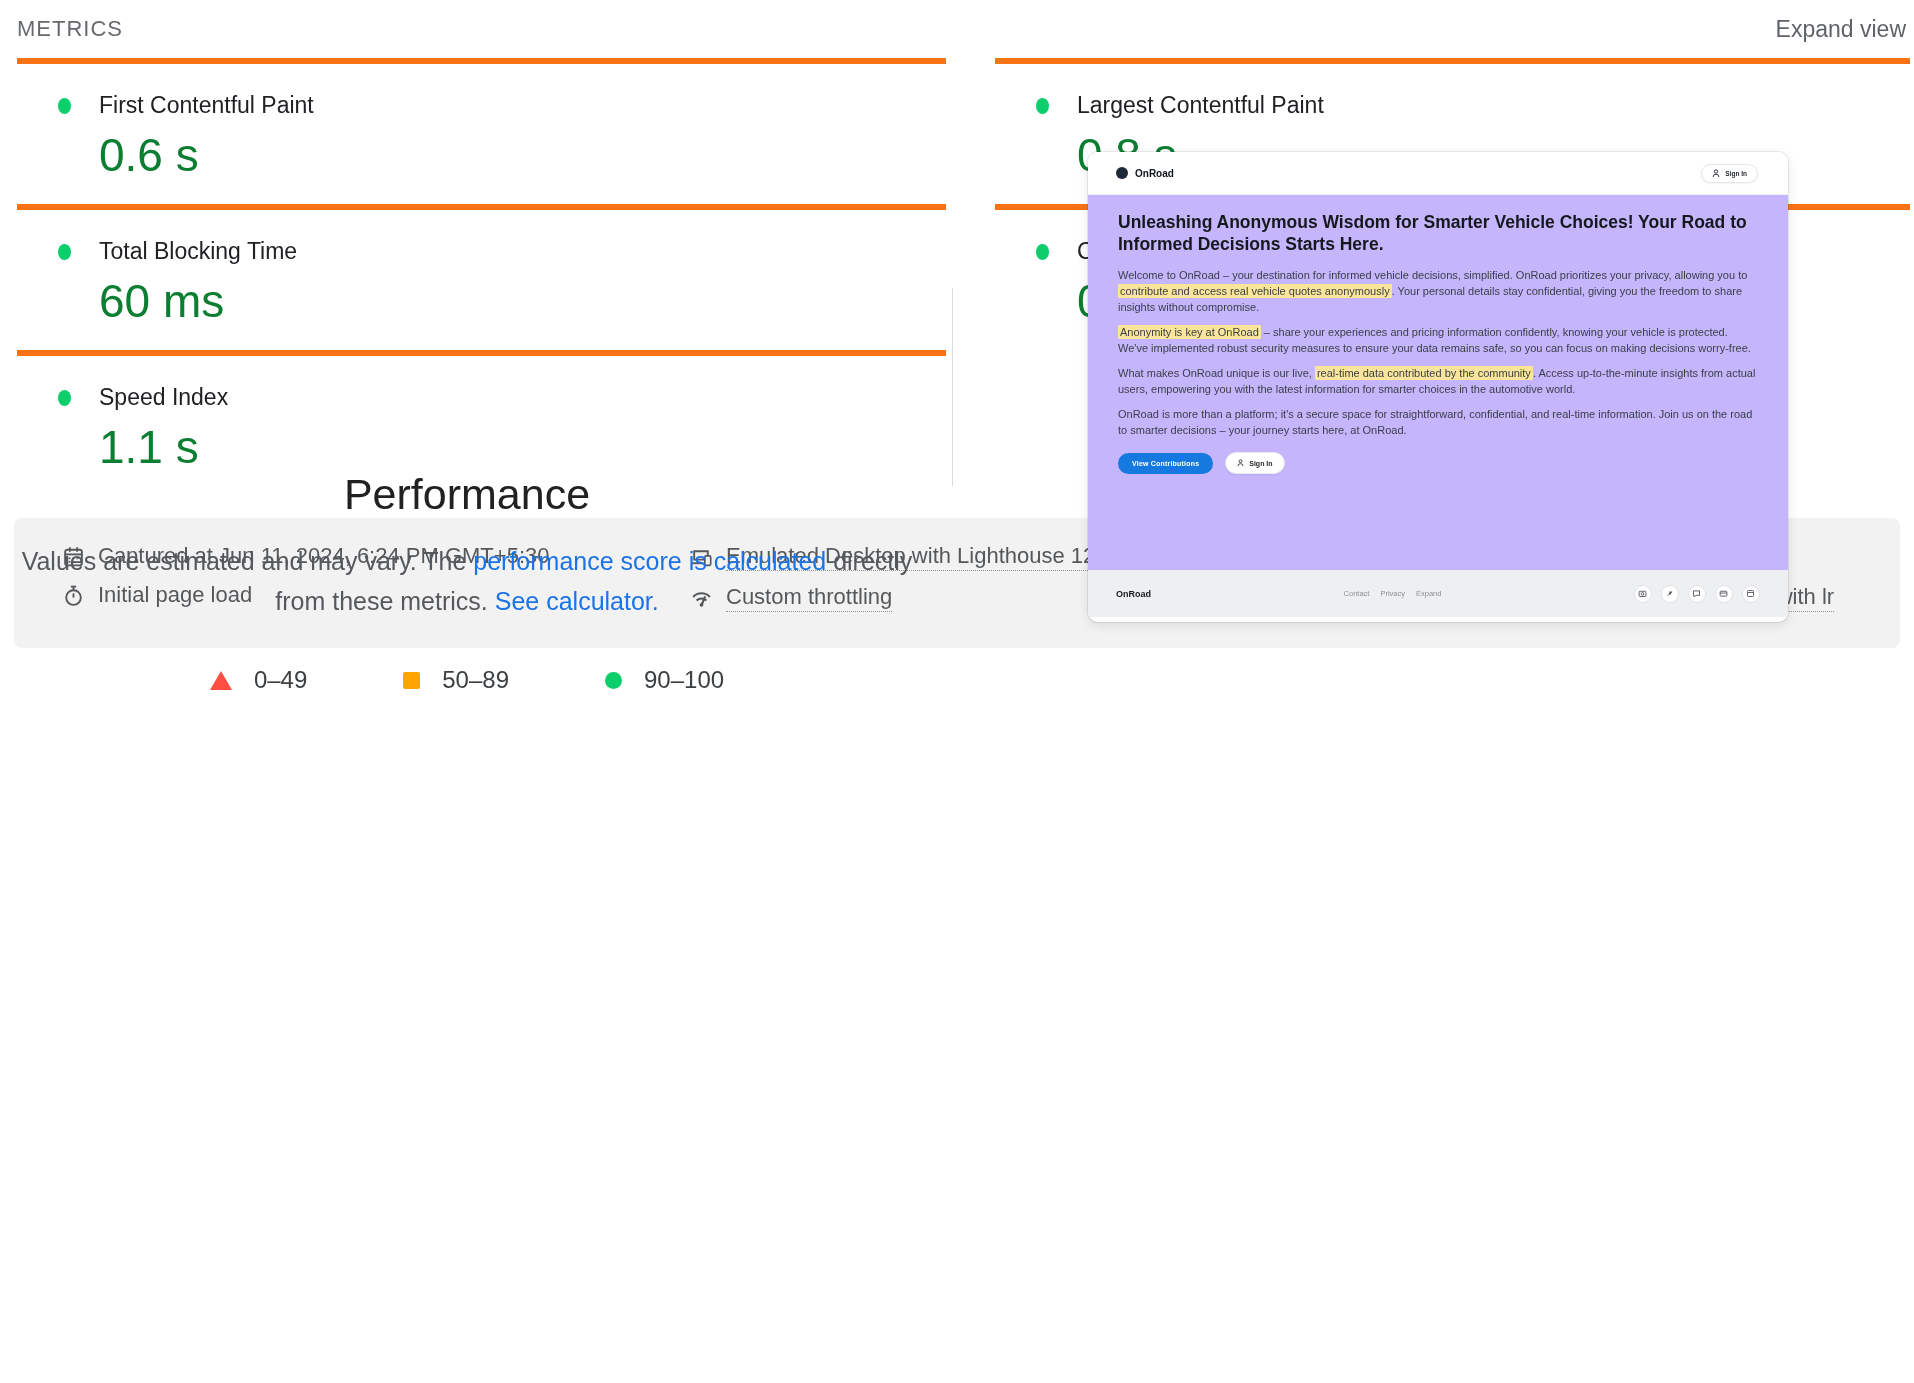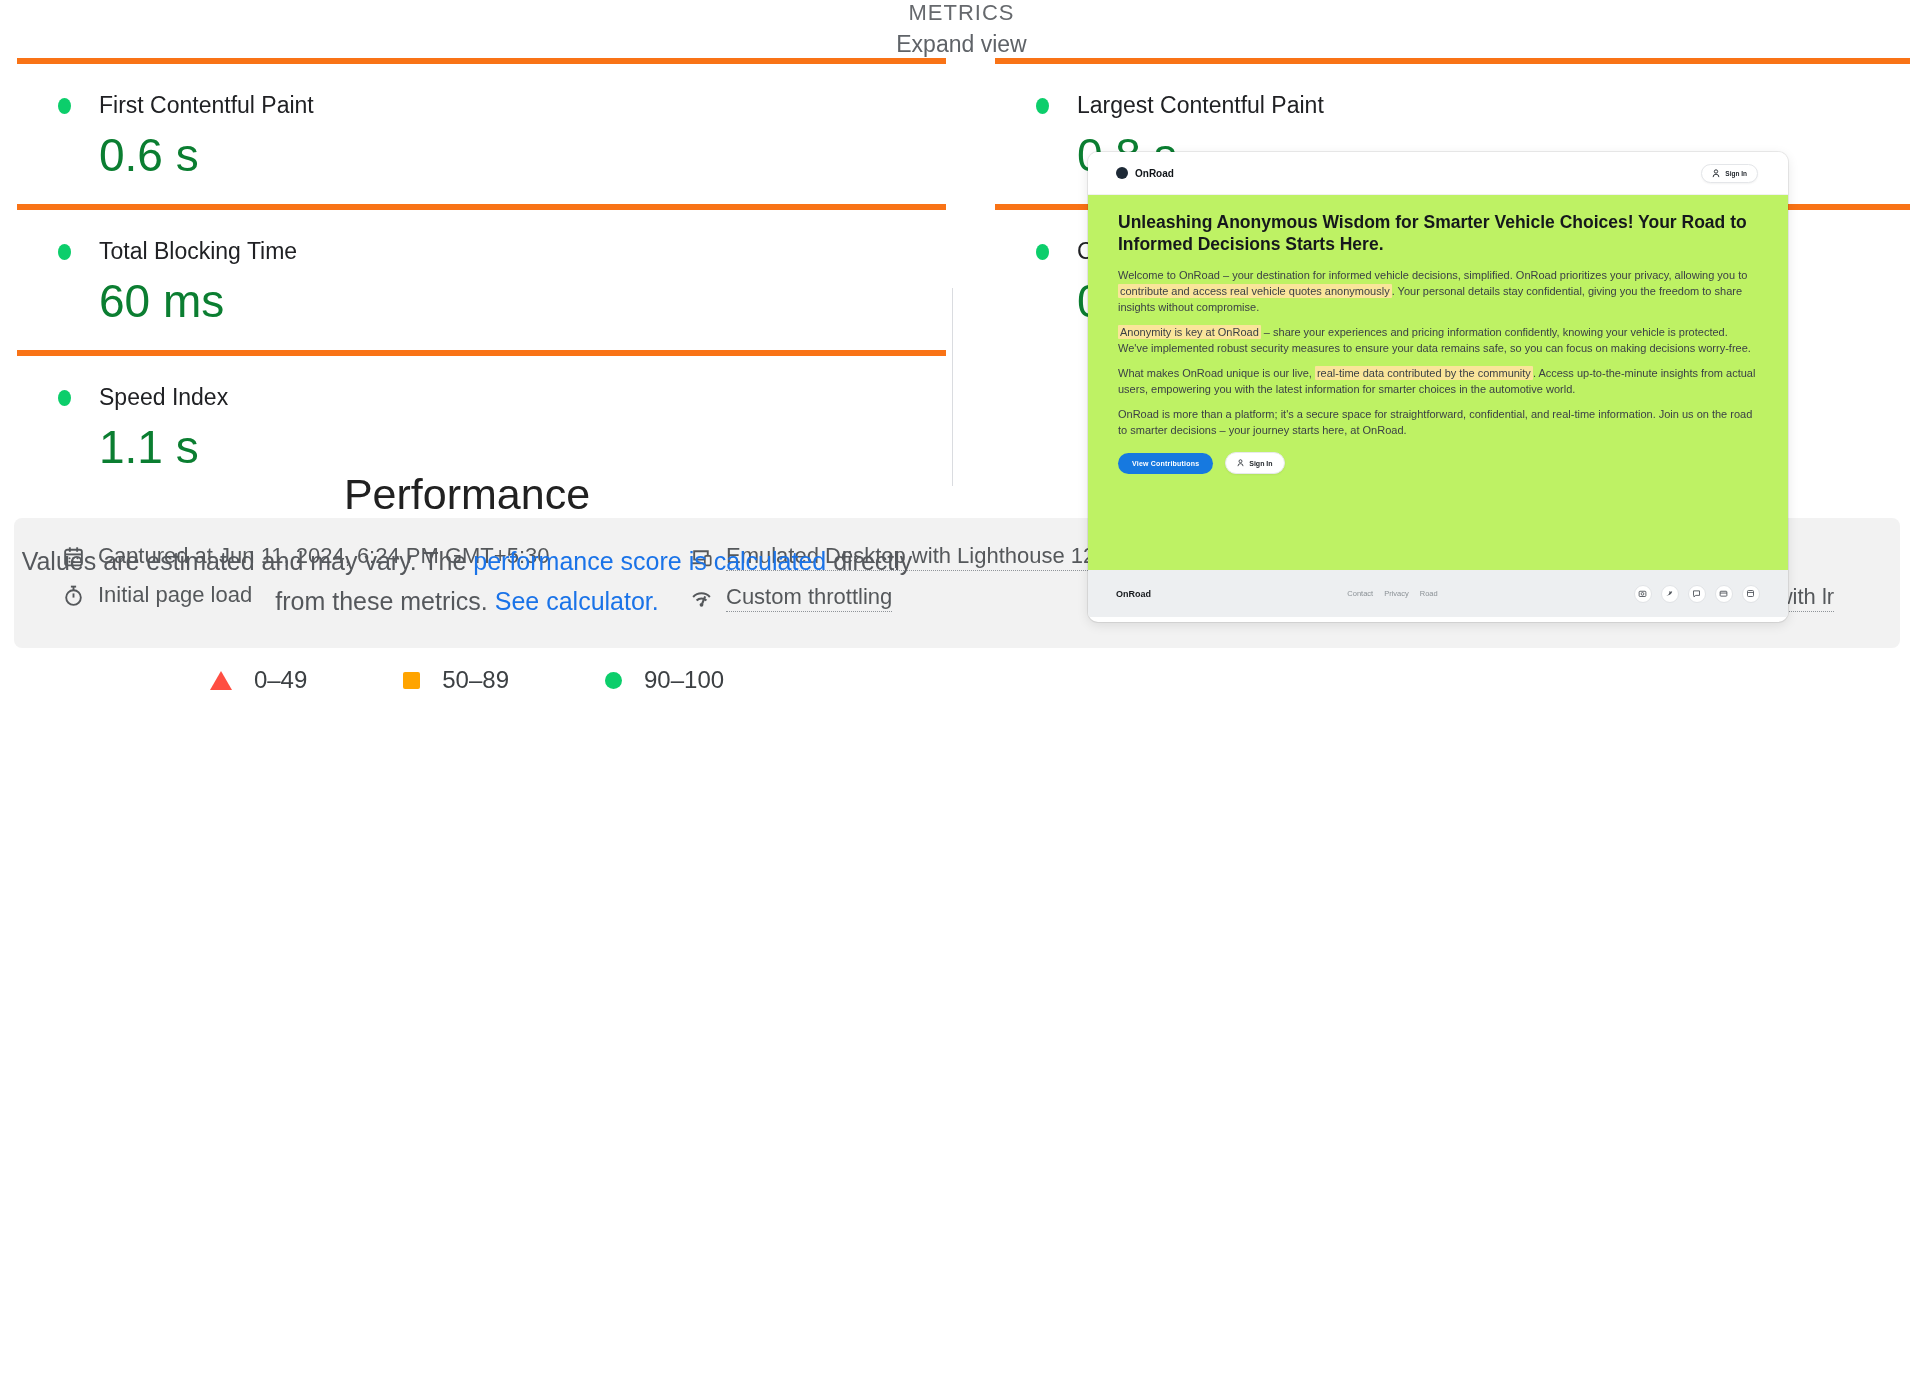--- a/index.html
+++ b/index.html
@@ -30,41 +30,41 @@
   .thumb-card { position:absolute; left:1088px; top:152px; width:700px; height:470px; background:#fff;
                 border-radius:10px; box-shadow:0 0 0 1px rgba(0,0,0,.07), 0 3px 12px rgba(0,0,0,.10);
                 overflow:hidden; display:flex; flex-direction:column; cursor:pointer; }
   .t-header { height:43px; flex:0 0 43px; display:flex; align-items:center; justify-content:space-between;
               padding:0 30px 0 28px; background:#fff; border-bottom:1px solid #f1f1f1; }
   .t-brand { display:flex; align-items:center; gap:7px; font-size:10px; font-weight:700; color:#101418; }
   .t-brand-dot { width:12px; height:12px; border-radius:50%; background:#1d2936; }
   .t-chip { display:flex; align-items:center; gap:5px; border:1px solid #e4e6e9; border-radius:11px;
             padding:4px 10px; font-size:6.5px; font-weight:700; color:#24292f; background:#fff;
             box-shadow:0 1px 2px rgba(0,0,0,.05); }
-  .t-hero { flex:1; background:#bef264; padding:16px 30px 0 30px; }
+  .t-hero { flex:1; background:#c4b5fd; padding:16px 30px 0 30px; }
   .t-hero h2 { font-size:17.5px; font-weight:700; line-height:1.27; color:#15181c; max-width:648px; margin-bottom:12px; }
   .t-hero p { font-size:11px; line-height:16px; color:#3a3f45; max-width:644px; margin-bottom:9px; }
   .t-hero .hl { background:#fae59a; padding:1px 2px; border-radius:1px; }
   .t-ctas { display:flex; align-items:center; gap:12px; margin-top:14px; }
   .t-btn-primary { background:#1679e0; color:#fff; font-size:7px; font-weight:700; padding:7px 14px;
                    border-radius:12px; letter-spacing:.2px; }
   .t-btn-secondary { background:#fff; border:1px solid #e7e9eb; box-shadow:0 1px 2px rgba(0,0,0,.06);
                      color:#1d2126; font-size:7px; font-weight:700; padding:6px 11px; border-radius:12px;
                      display:flex; align-items:center; gap:5px; }
   .t-footer { height:47px; flex:0 0 47px; margin-bottom:5px; background:#edeff1; display:flex;
               align-items:center; justify-content:space-between; padding:0 28px; }
   .t-footer-brand { font-size:9px; font-weight:700; color:#16191d; }
   .t-links { display:flex; gap:11px; font-size:7.5px; color:#8b9196; }
   .t-socials { display:flex; gap:9px; }
   .t-social { width:18px; height:18px; border-radius:50%; background:#fff; border:1px solid #e1e3e6;
               display:flex; align-items:center; justify-content:center; color:#51565c; }
 
   
   .metrics-header { margin:0 8px 0 17px; height:58px; display:flex; align-items:center;
-                    justify-content:space-between;flex-direction:column; }
+                    justify-content:space-between; }
   .metrics-heading { font-size:22px; color:#66696d; letter-spacing:1px; }
   .expand-view { font-size:23px; color:#5f6368; cursor:pointer; }
   .metrics-grid { margin-left:17px; display:grid; grid-template-columns:929px 915px; column-gap:49px; }
   .metric { border-top:6px solid #f97316; height:146px; padding:28px 0 0 41px; }
   .metric--empty { border-top:none; }
   .metric-head { display:flex; align-items:center; gap:28px; }
   .metric-dot { width:13px; height:16px; border-radius:50%; background:#0cce6b; flex:0 0 13px; }
   .metric-name { font-size:23px; color:#202124; }
   .metric-value { margin-left:41px; margin-top:9px; font-size:46px; color:#0b7e31; }
 
@@ -140,21 +140,21 @@
           <span>Sign In</span>
         </span>
       </div>
     </div>
 
     <div class="t-footer">
       <span class="t-footer-brand">OnRoad</span>
       <span class="t-links">
         <span>Contact</span>
         <span>Privacy</span>
-        <span>Road</span>
+        <span>Expand</span>
       </span>
       <span class="t-socials">
         <span class="t-social">
           <svg width="9" height="9" viewBox="0 0 12 12">
               <rect x="1.5" y="3" width="9" height="7" rx="1.2" fill="none" stroke="#51565c" stroke-width="1.2"></rect>
               <circle cx="6" cy="6.5" r="1.8" fill="none" stroke="#51565c" stroke-width="1.2"></circle>
             </svg>
         </span>
         <span class="t-social">
           <svg width="9" height="9" viewBox="0 0 12 12">

